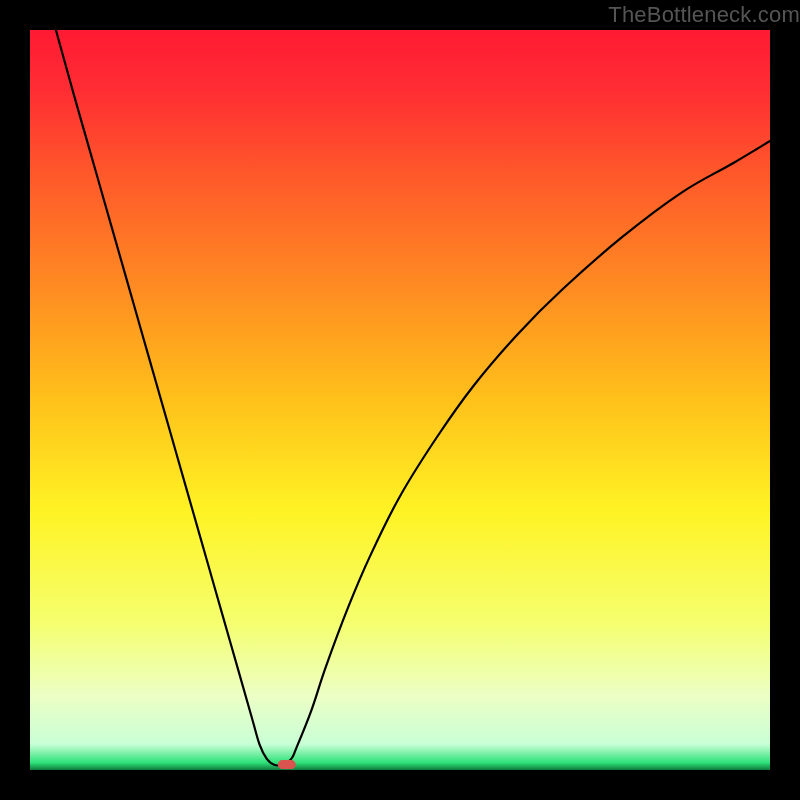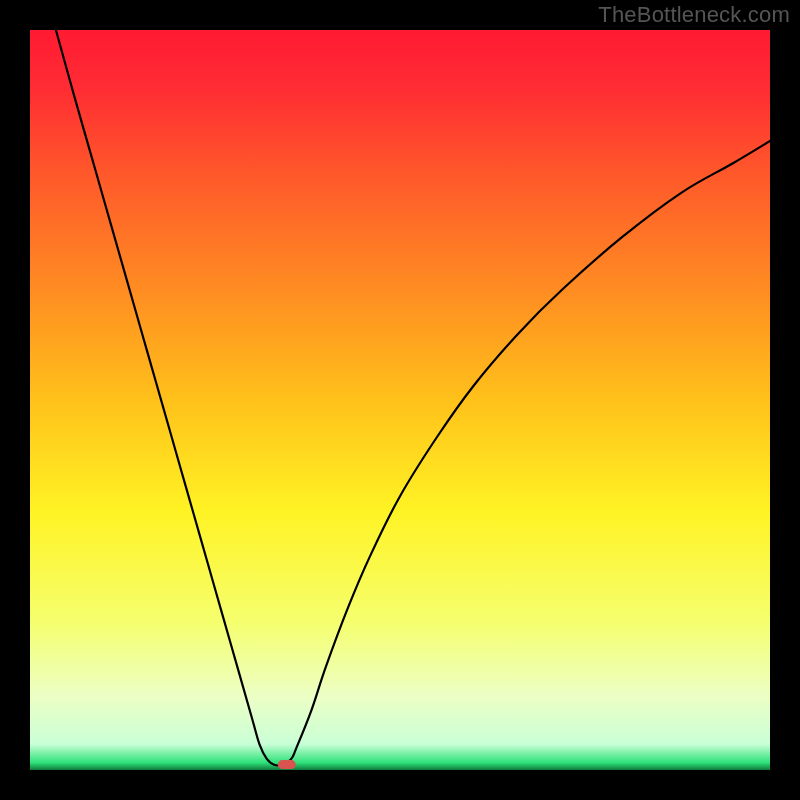--- a/index.html
+++ b/index.html
@@ -7,21 +7,21 @@
     padding: 0;
     width: 800px;
     height: 800px;
     background: #000;
     position: relative;
     font-family: Arial, Helvetica, sans-serif;
   }
   .watermark {
     position: absolute;
     top: 2px;
-    right: 10px;
+    right: 0;
     color: #555;
     font-size: 22px;
     letter-spacing: 0.2px;
     z-index: 10;
   }
   .frame {
     position: absolute;
     left: 30px;
     top: 30px;
     width: 740px;

